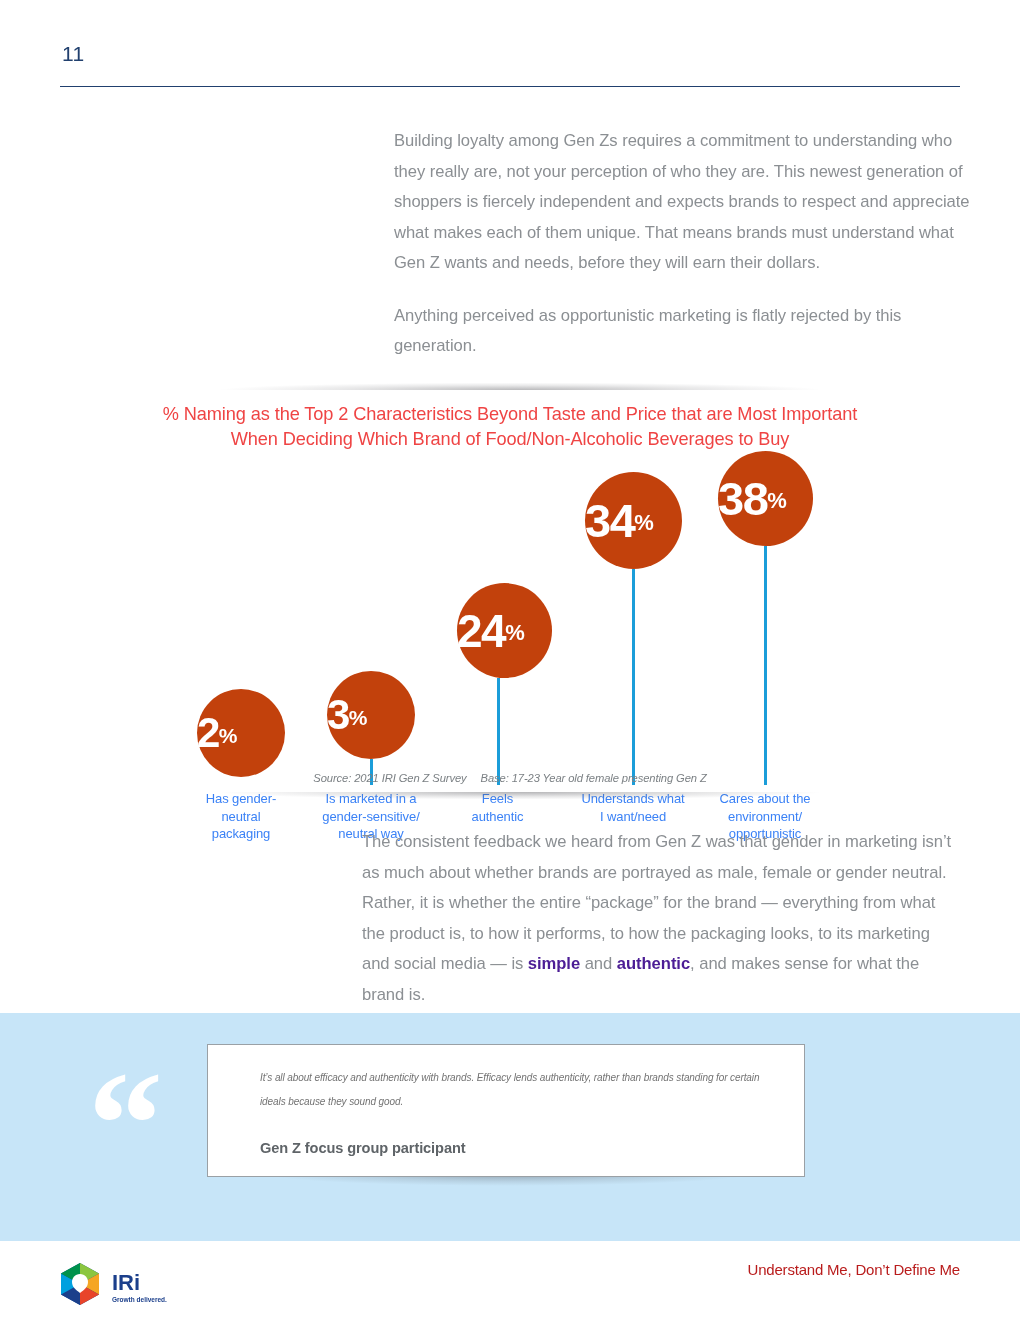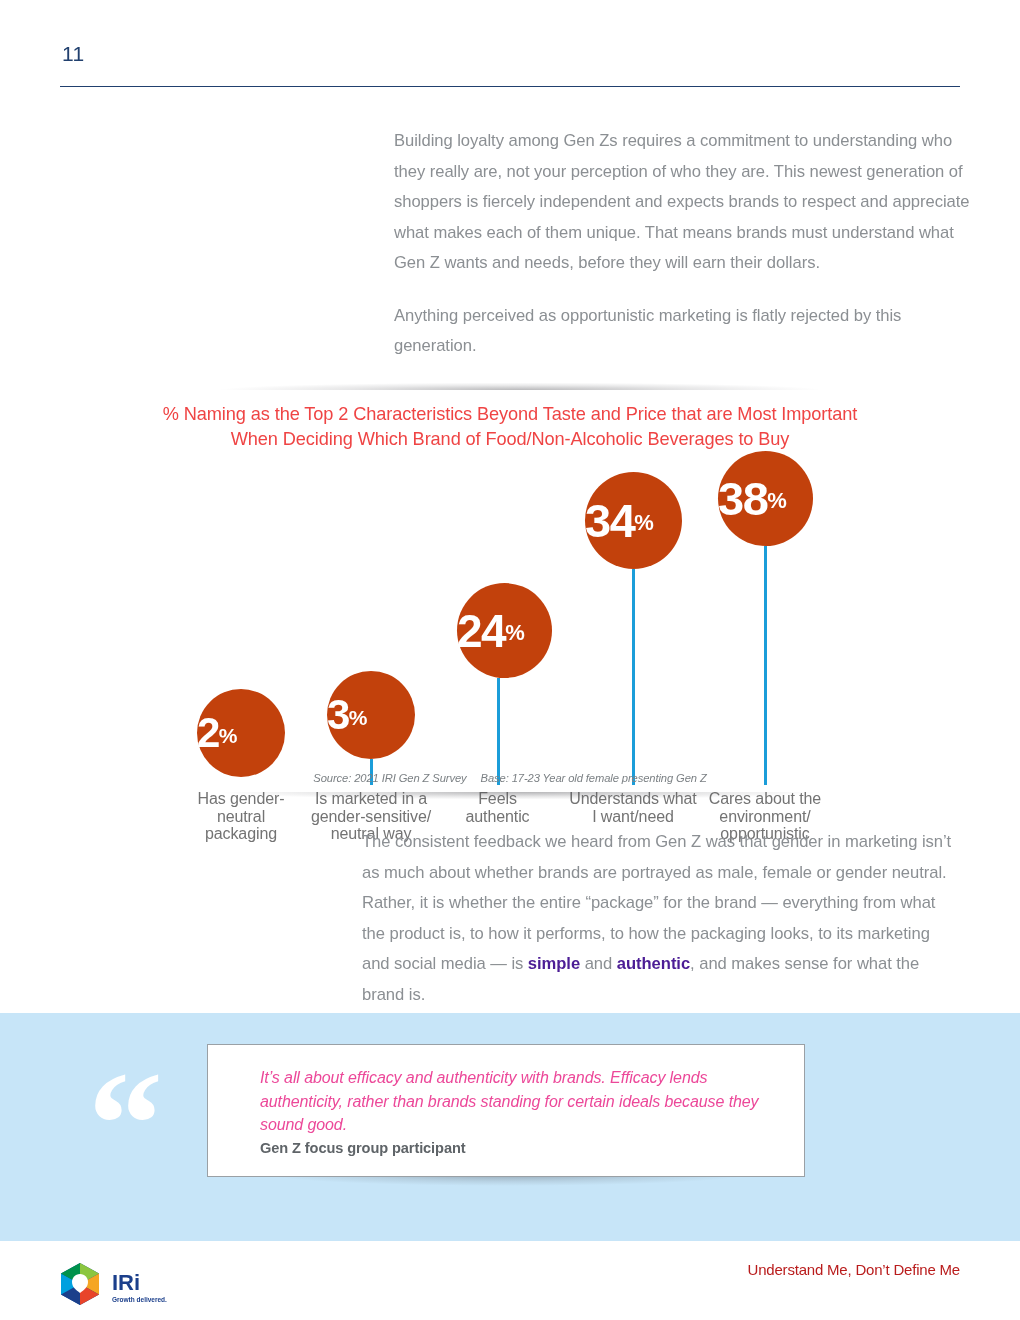--- a/index.html
+++ b/index.html
@@ -121,23 +121,23 @@
     vertical-align: top;
   }
   .stem {
     position: absolute;
     width: 3px;
     background: #1b9dd9;
   }
   .cat-label {
     position: absolute;
     text-align: center;
-    font-size: 16px;
+    font-size: 13px;
     line-height: 17.5px;
-    color: #737373;
+    color: #3b82f6;
     letter-spacing: -0.1px;
   }
 
   .source-note {
     position: absolute;
     left: 0;
     top: 392px;
     width: 1020px;
     text-align: center;
     font-size: 11.2px;
@@ -194,24 +194,24 @@
     width: 0;
     height: 0;
     border-left: 0 solid transparent;
     border-top: 0 solid transparent;
   }
   .quote-text {
     position: absolute;
     left: 52px;
     top: 21px;
     width: 520px;
-    font-size: 16px;
+    font-size: 10px;
     line-height: 23.5px;
     font-style: italic;
-    color: #ec4899;
+    color: #737373;
     letter-spacing: -0.1px;
   }
   .quote-attr {
     position: absolute;
     left: 52px;
     top: 95px;
     font-size: 14.6px;
     font-weight: 700;
     color: #5f6468;
     letter-spacing: -0.1px;

